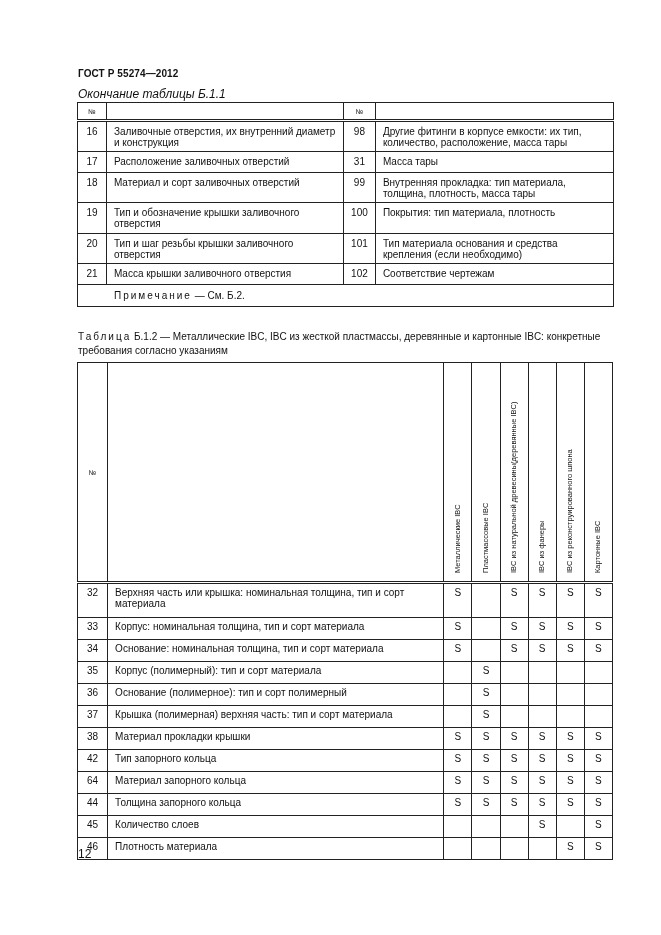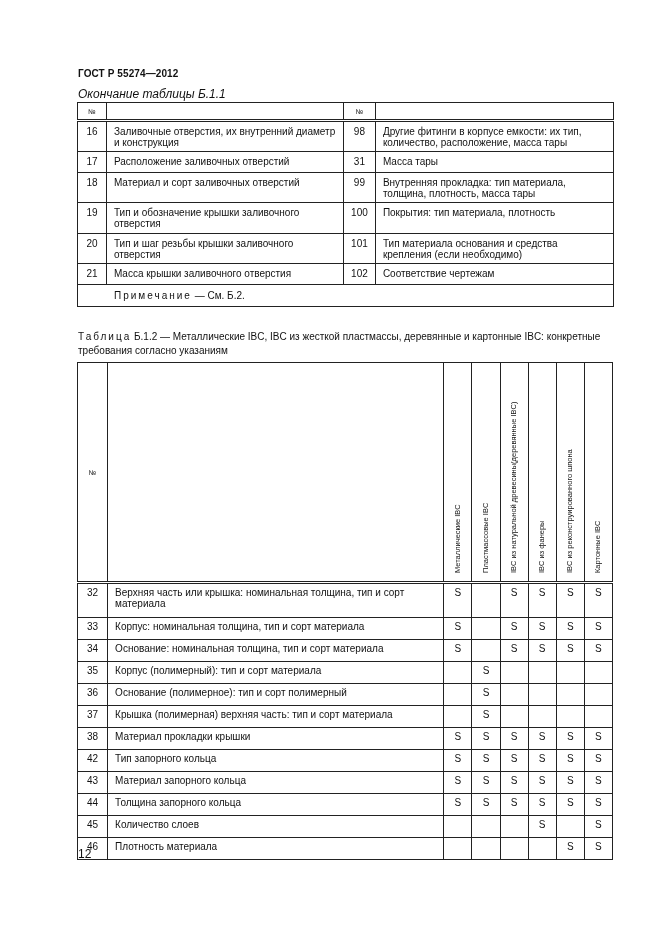--- a/index.html
+++ b/index.html
@@ -221,21 +221,21 @@
         <td class="nb">42</td>
         <td class="d">Тип запорного кольца</td>
         <td class="s">S</td>
         <td class="s">S</td>
         <td class="s">S</td>
         <td class="s">S</td>
         <td class="s">S</td>
         <td class="s">S</td>
       </tr>
       <tr class="row">
-        <td class="nb">43</td>
+        <td class="nb">64</td>
         <td class="d">Материал запорного кольца</td>
         <td class="s">S</td>
         <td class="s">S</td>
         <td class="s">S</td>
         <td class="s">S</td>
         <td class="s">S</td>
         <td class="s">S</td>
       </tr>
       <tr class="row">
         <td class="nb">44</td>

